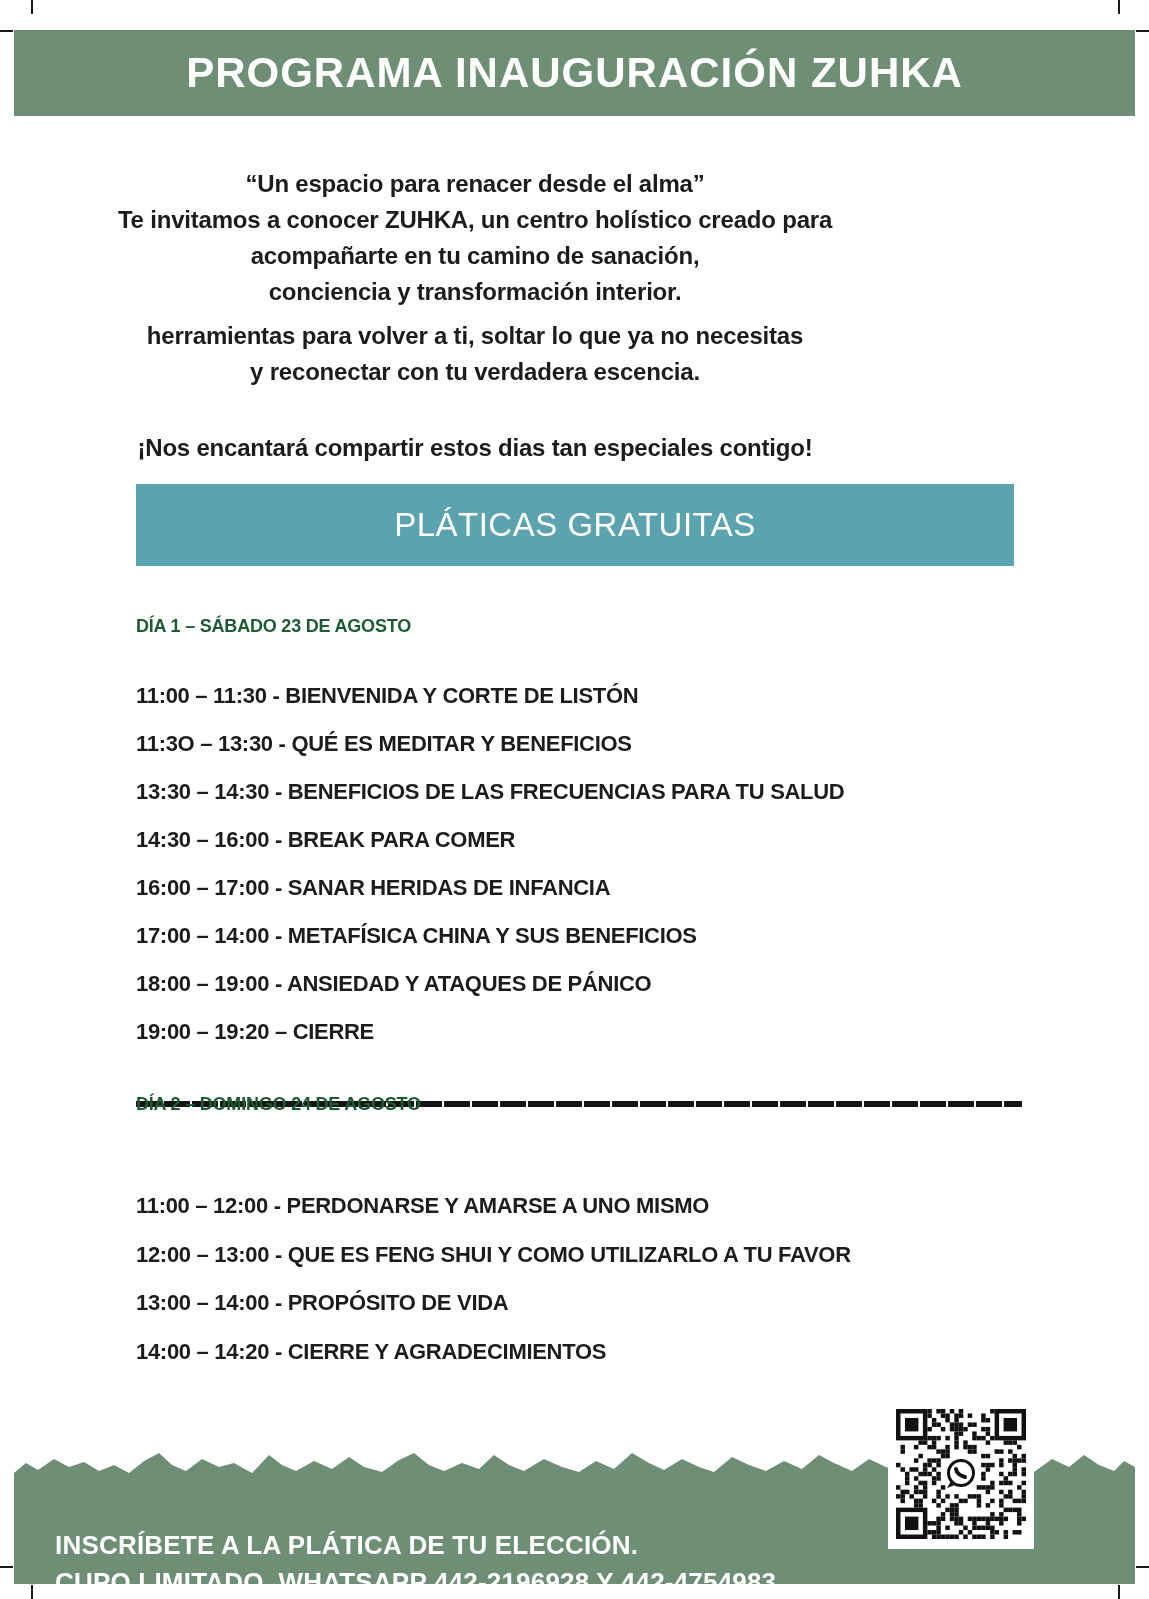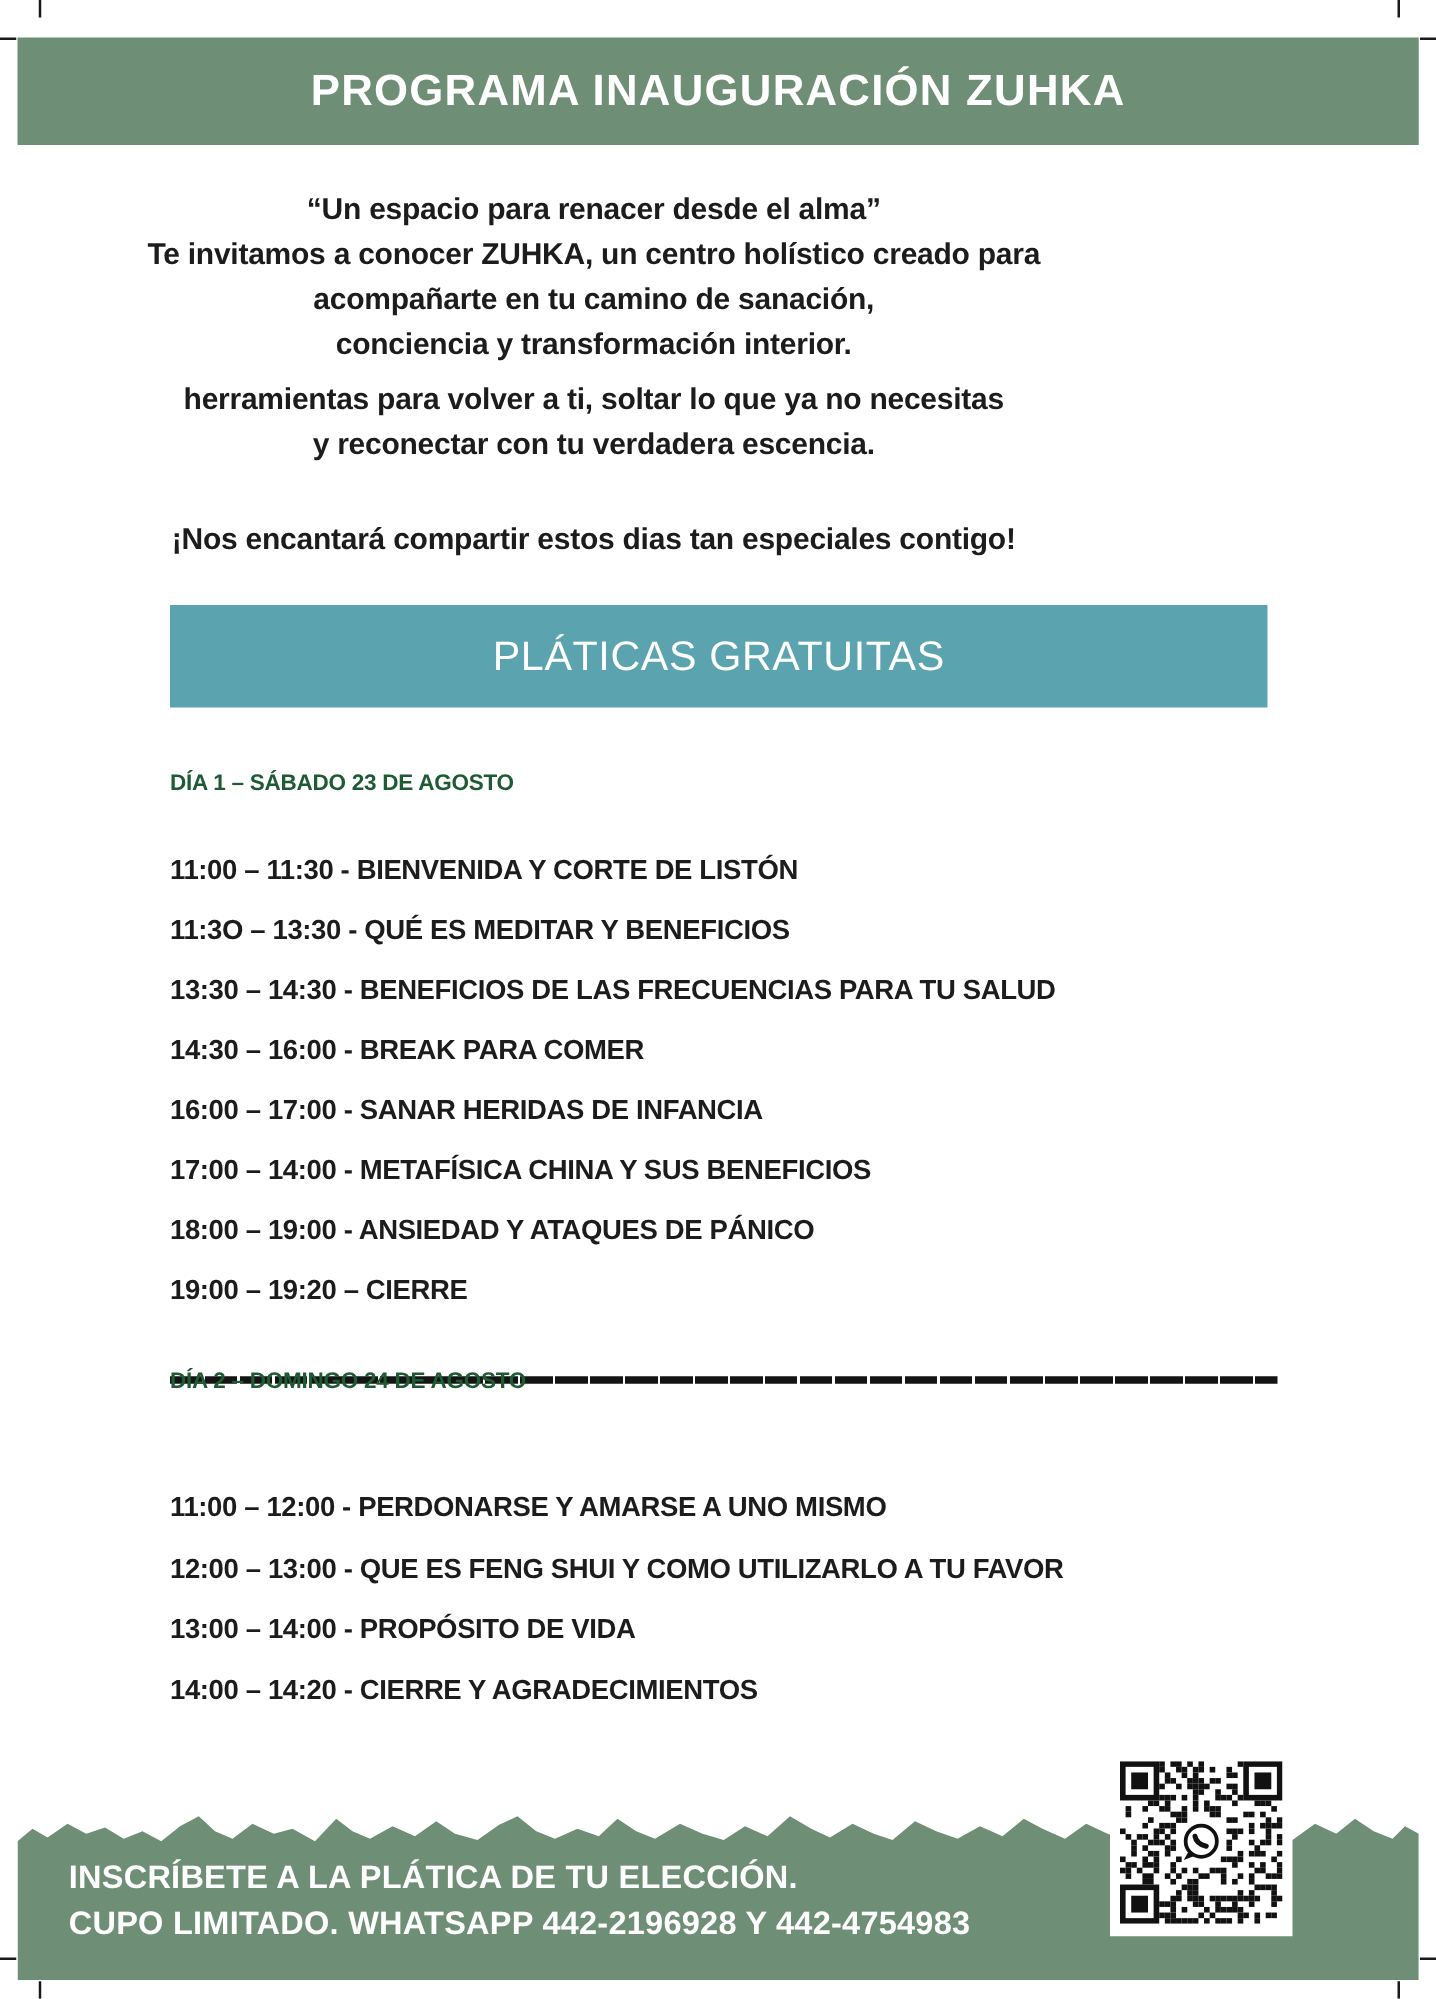--- a/index.html
+++ b/index.html
@@ -11,24 +11,24 @@
   .abs{position:absolute;}
   
   .crop{position:absolute;background:#1a1a1a;}
   
   .header-banner{
     left:14px;top:30px;width:1121px;height:86px;
     background:var(--banner-green,#6E8F75);
     display:flex;align-items:center;justify-content:center;
   }
   .header-title{
-    color:#ffffff;font-size:35px;font-weight:700;letter-spacing:1px;
-  }
-  
-  .intro-block{left:0;width:950px;text-align:center;color:var(--ink,#1c1c1c);}
+    color:#ffffff;font-size:42px;font-weight:700;letter-spacing:1px;
+  }
+  
+  .intro-block{left:0;width:950px;text-align:center;color:var(--ink,#1c1c1c);margin-top:16px;}
   .intro-line{font-size:24px;font-weight:700;line-height:36px;letter-spacing:-0.2px;}
   .closing-line{font-size:24px;font-weight:700;letter-spacing:-0.2px;}
   
   .talks-banner{
     left:136px;top:484px;width:878px;height:82px;
     background:var(--talks-teal,#5BA3AE);
     display:flex;align-items:center;justify-content:center;
   }
   .talks-title{color:#ffffff;font-size:33px;font-weight:400;letter-spacing:0.5px;}
   
@@ -38,21 +38,21 @@
   }
   .schedule{left:136px;width:960px;color:var(--ink,#1c1c1c);}
   .schedule-item{font-size:22px;font-weight:700;line-height:48px;letter-spacing:-0.3px;white-space:nowrap;}
   .schedule.day2 .schedule-item{line-height:48.5px;}
   .section-divider{
     left:136px;top:1101px;width:886px;height:6px;
     background:repeating-linear-gradient(90deg,#141414 0 26px,#ffffff 26px 28px);
   }
   
   .footer-svg{left:14px;top:1445px;width:1121px;height:139px;}
-  .footer-text{position:absolute;left:55px;color:#ffffff;font-size:26px;font-weight:700;letter-spacing:0.2px;white-space:nowrap;}
+  .footer-text{position:absolute;left:55px;color:#ffffff;font-size:26px;font-weight:700;letter-spacing:0.2px;white-space:nowrap;margin-top:44px;}
   .qr-card{
     left:888px;top:1399px;width:146px;height:150px;background:#ffffff;
     display:flex;align-items:center;justify-content:center;
   }
 </style>
 </head>
 <body>
 
 <div class="crop" style="left:31px;top:0;width:2px;height:14px;"></div>
 <div class="crop" style="left:0;top:30px;width:13px;height:2px;"></div>

